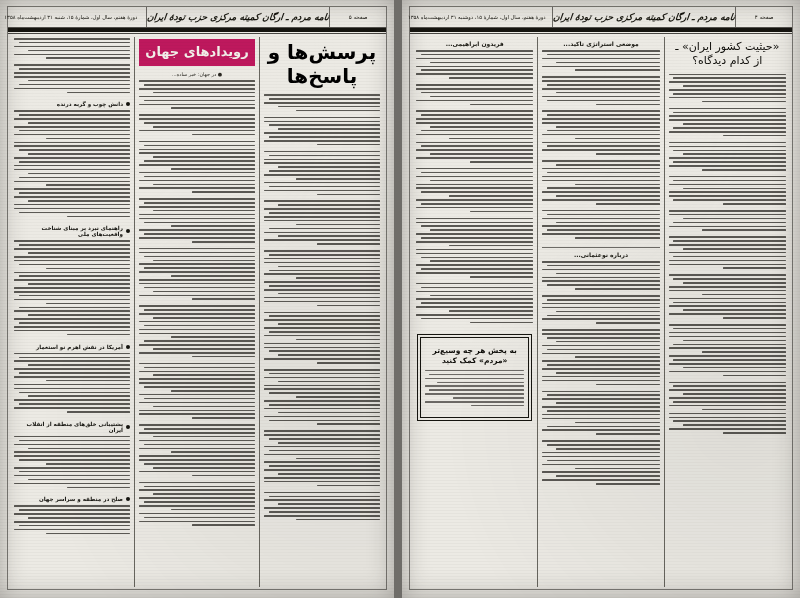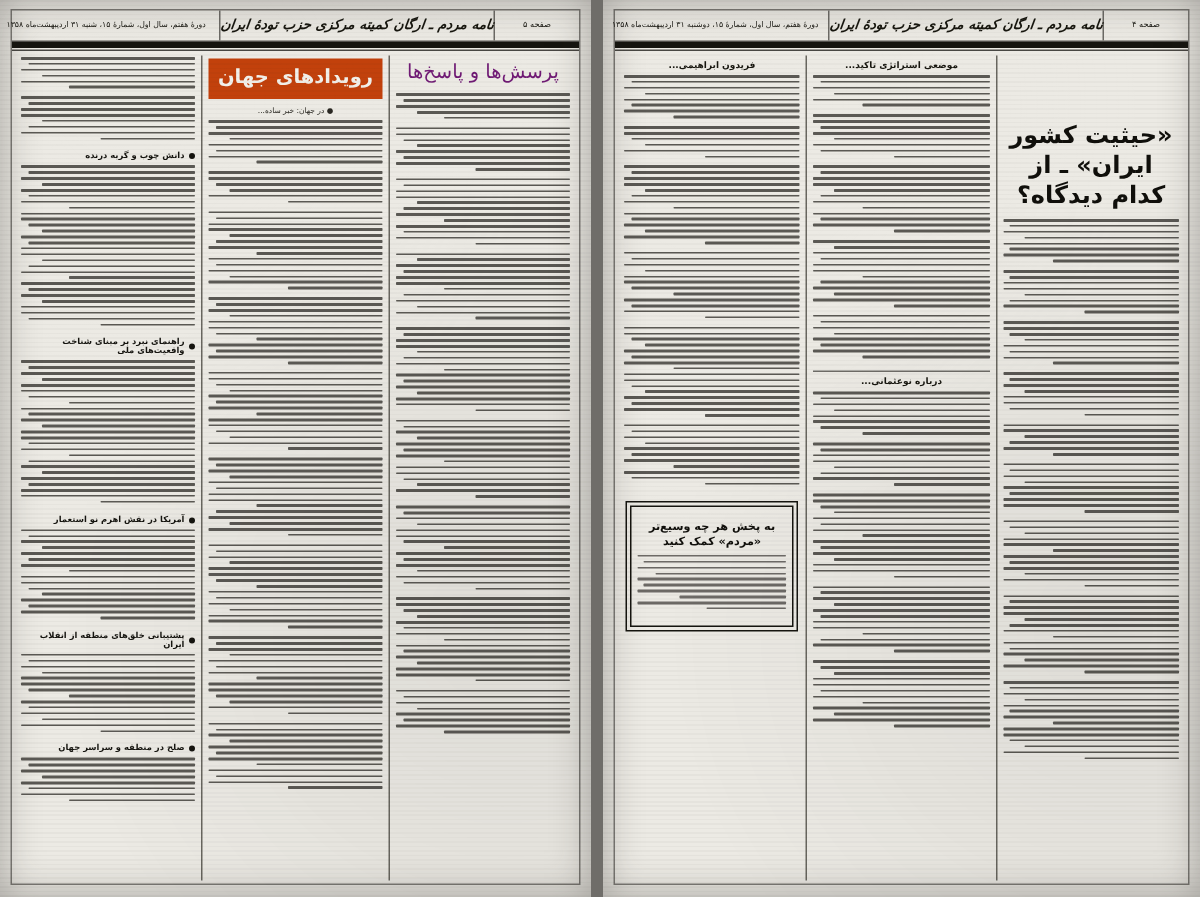--- a/index.html
+++ b/index.html
@@ -76,39 +76,38 @@
     min-height:0;
     overflow:hidden;
   }
   .col + .col{border-right:1px solid #68665f;}
   .col-a{flex:1 1 0;}
   .col-b{flex:1 1 0;}
   .col-c{flex:1 1 0;}
 
   
   .head-big{
-    font-size:13px;font-weight:normal;line-height:1.18;
-    color:#701a75;text-align:center;
+    font-size:20px;font-weight:bold;line-height:1.18;
+    color:#000000;text-align:center;
     letter-spacing:-.2px;
     padding:4px 0 5px 0;
   }
   .head-banner{
-    background:#c2410c;color:#f2f0ea;
+    background:#be185d;color:#f2f0ea;
     font-size:13px;font-weight:bold;
     text-align:center;line-height:1.25;
     padding:5px 4px 6px 4px;
     margin:2px 0 4px 0;
     letter-spacing:-.2px;
   }
   .head-wide{
-    font-size:16px;font-weight:bold;line-height:1.25;
+    font-size:11px;font-weight:normal;line-height:1.25;
     color:#100f0b;text-align:center;
     padding:3px 2px 5px 2px;
     letter-spacing:-.3px;
-    margin-top:40px;
   }
   .head-sub{
     font-size:6px;font-weight:bold;color:#17160f;
     text-align:center;padding:3px 0 2px 0;
     border-top:1px solid #6d6b66;
     margin-top:3px;
   }
   .head-sub.no-rule{border-top:none;margin-top:0;}
 
   .bullet-head{

